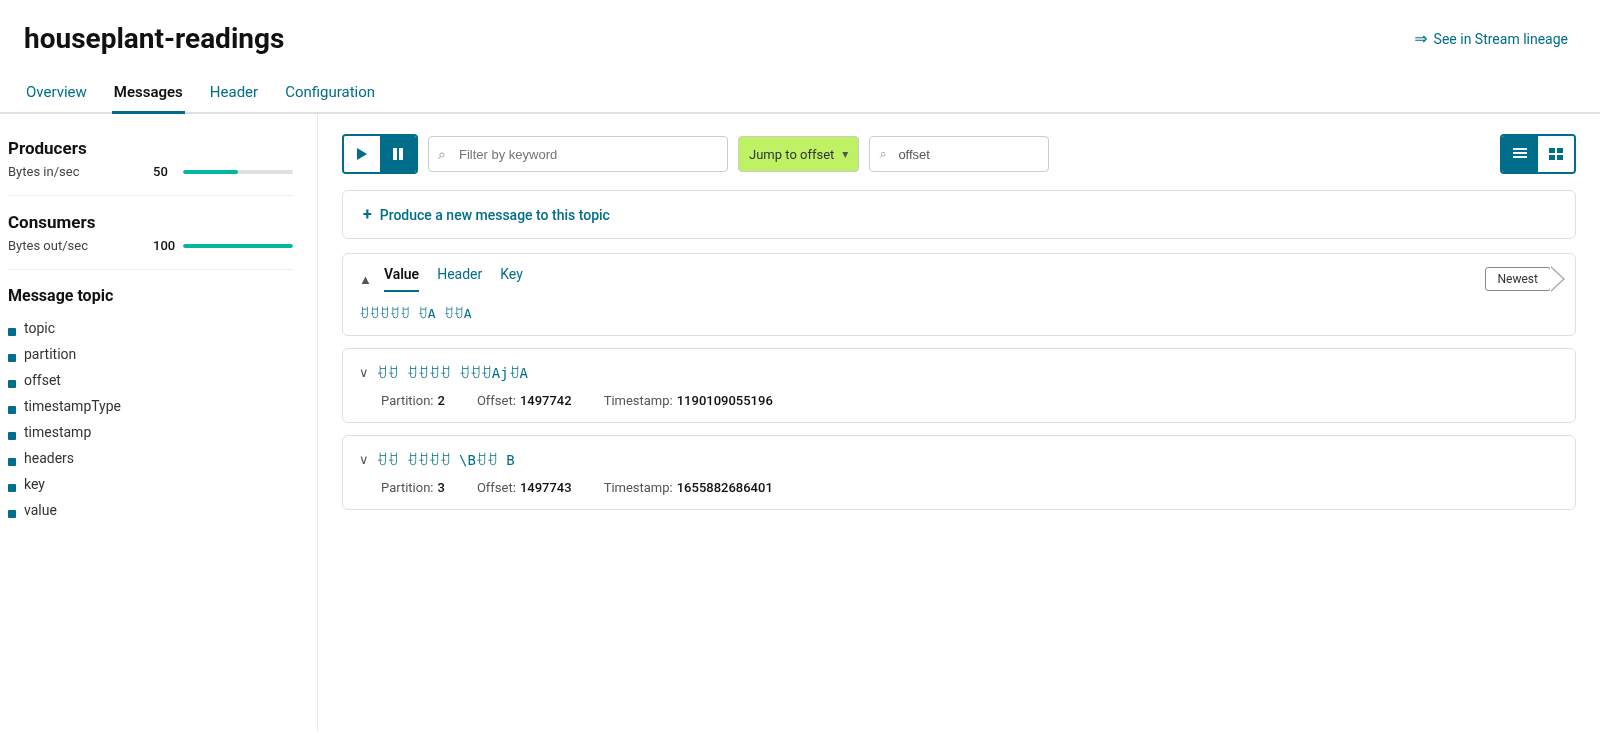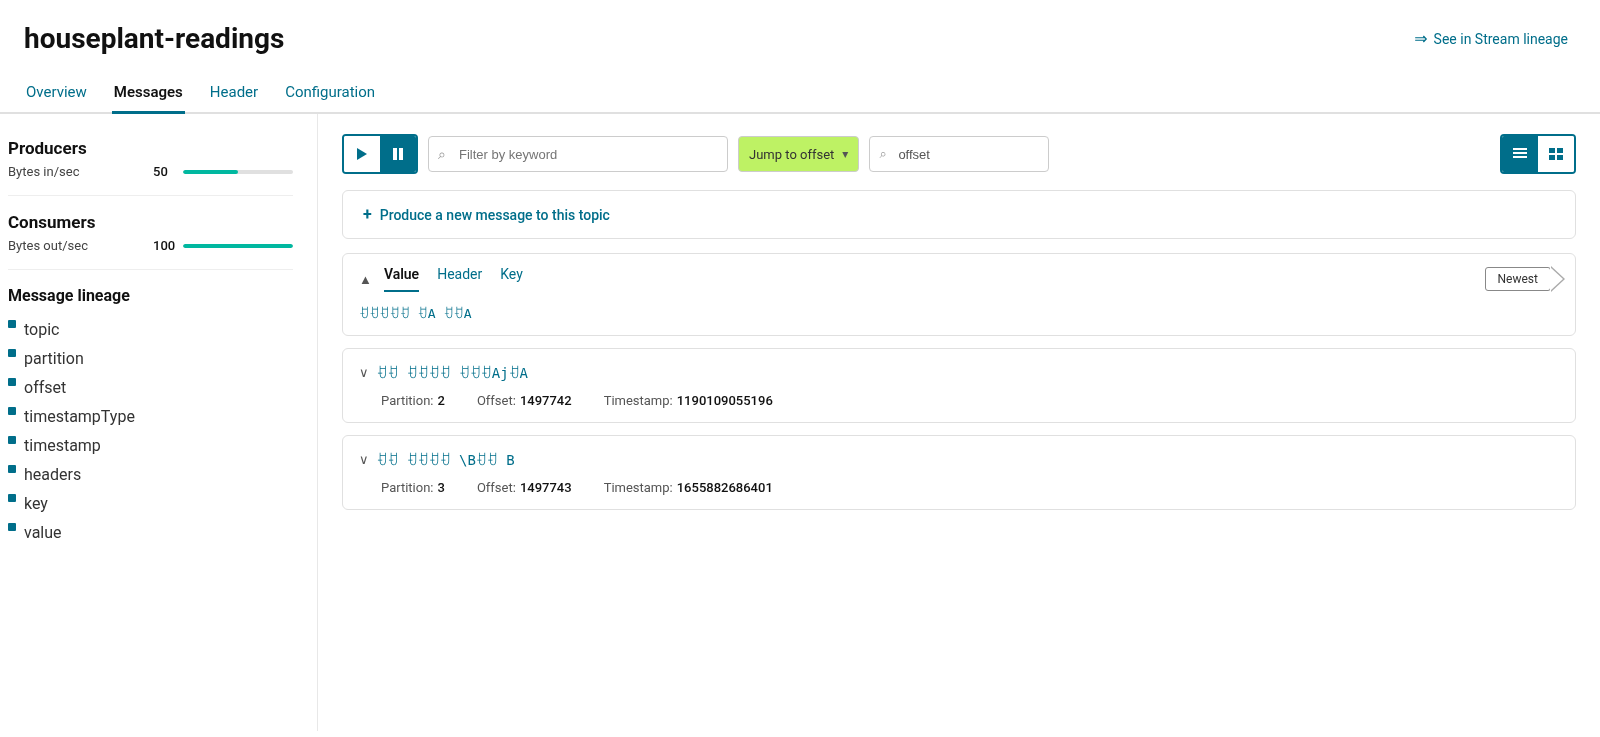--- a/index.html
+++ b/index.html
@@ -102,24 +102,24 @@
     .sidebar-divider { margin: 16px 0; border: none; border-top: 1px solid #eee; }
     .field-section-title {
       font-size: 16px;
       font-weight: 700;
       color: #111;
       margin-bottom: 10px;
     }
     .field-list { list-style: none; }
     .field-item {
       display: flex;
-      align-items: flex-start;
+      align-items: flex-end;
       gap: 8px;
       padding: 5px 0;
-      font-size: 16px;
+      font-size: 14px;
       color: #333;
     }
     .field-bullet {
       width: 8px;
       height: 8px;
       background: #006e8a;
       border-radius: 1px;
       flex-shrink: 0;
     }
     
@@ -382,21 +382,21 @@
       <div class="metric-row">
         <span class="metric-label">Bytes out/sec</span>
         <span class="metric-value">100</span>
         <div class="progress-bar-bg">
           <div class="progress-bar-fill" style="width: 100%;"></div>
         </div>
       </div>
 
       <hr class="sidebar-divider">
 
-      <div class="field-section-title">Message lineage</div>
+      <div class="field-section-title">Message topic</div>
       <ul class="field-list">
         <li class="field-item">
           <span class="field-bullet"></span>
           <span>topic</span>
         </li>
         <li class="field-item">
           <span class="field-bullet"></span>
           <span>partition</span>
         </li>
         <li class="field-item">

